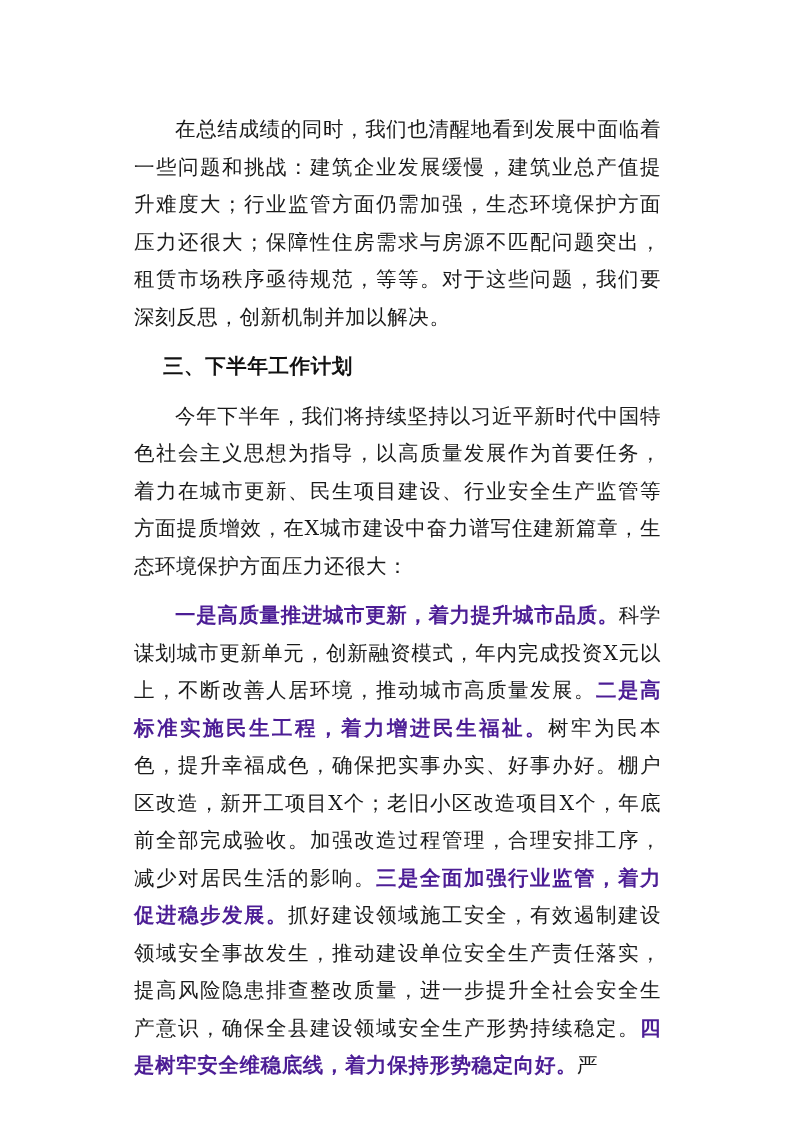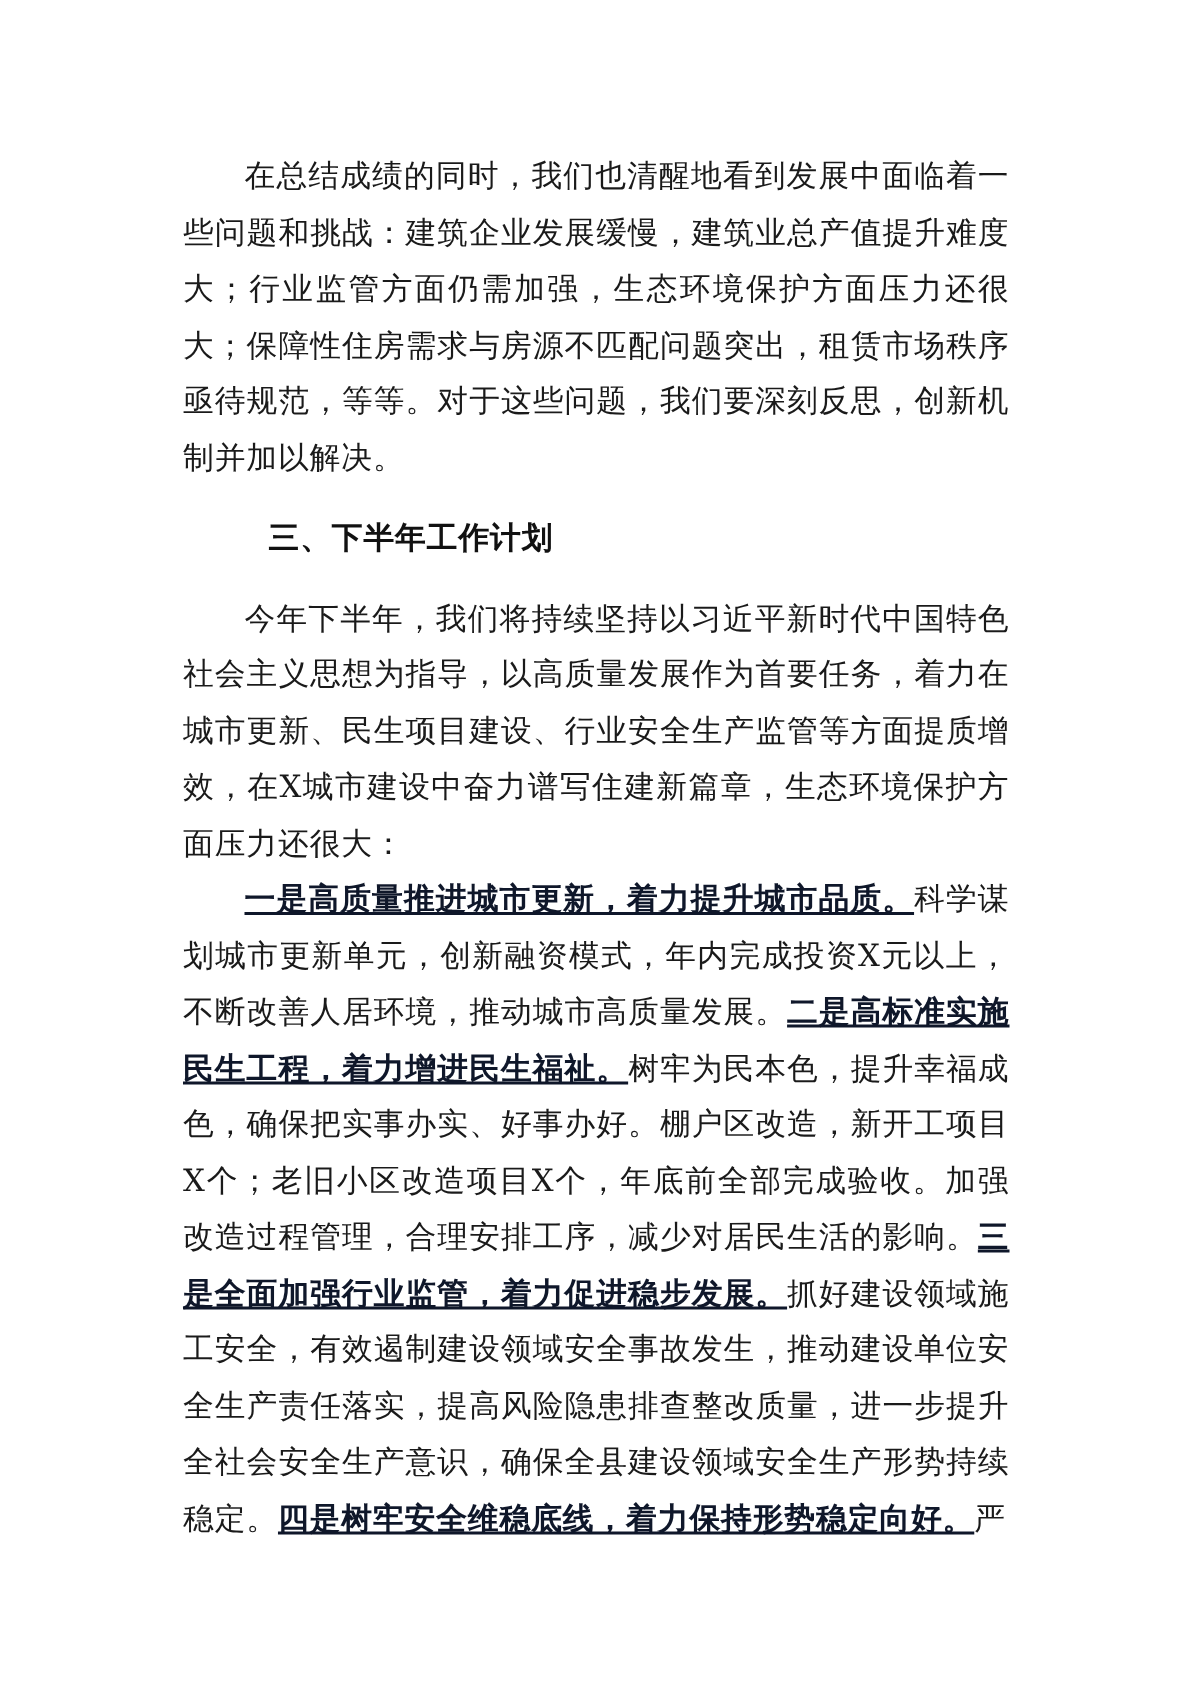--- a/index.html
+++ b/index.html
@@ -15,43 +15,42 @@
       font-family: "DejaVu Serif", "Liberation Serif", serif;
       color: #1a1a1a;
     }
     .page {
       position: absolute;
       left: 122px;
       top: 99px;
       width: 551px;
     }
     .para {
-      margin: 0;
+      margin: 12px;
       font-size: 20.5px;
       line-height: 37.5px;
       text-align: justify;
       text-align-last: left;
       text-indent: 2em;
       letter-spacing: 0.6px;
       word-break: break-all;
     }
     .heading {
-      margin: 16px;
+      margin: 0;
       font-family: "DejaVu Sans", "Liberation Sans", sans-serif;
       font-size: 20.5px;
       line-height: 37.5px;
       font-weight: bold;
       text-indent: 2em;
       letter-spacing: 0.6px;
       color: #111111;
     }
     .strong {
       font-weight: bold;
-      color: #0f172a;
-      text-decoration: underline;
+      color: #4c1d95;
     }
   </style>
 </head>
 <body>
 
 <div class="page">
   <p class="para">在总结成绩的同时，我们也清醒地看到发展中面临着一些问题和挑战：建筑企业发展缓慢，建筑业总产值提升难度大；行业监管方面仍需加强，生态环境保护方面压力还很大；保障性住房需求与房源不匹配问题突出，租赁市场秩序亟待规范，等等。对于这些问题，我们要深刻反思，创新机制并加以解决。</p>
 
   <p class="heading">三、下半年工作计划</p>
 

